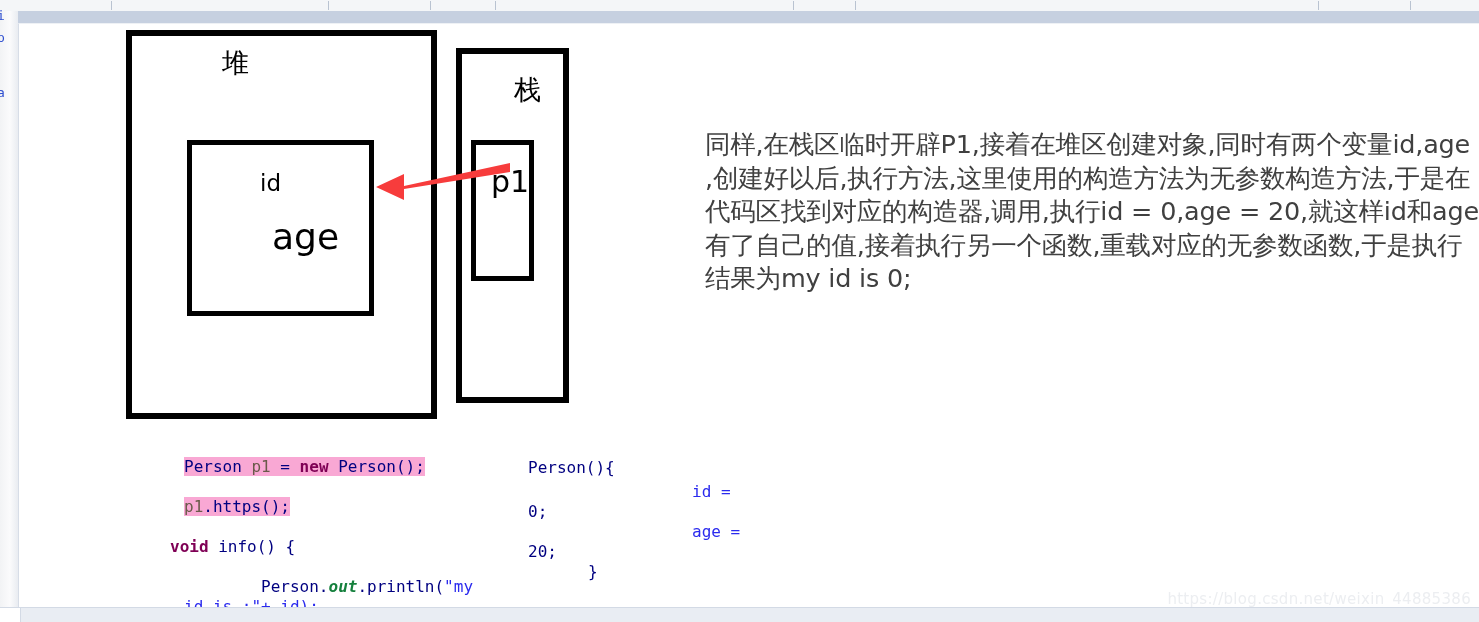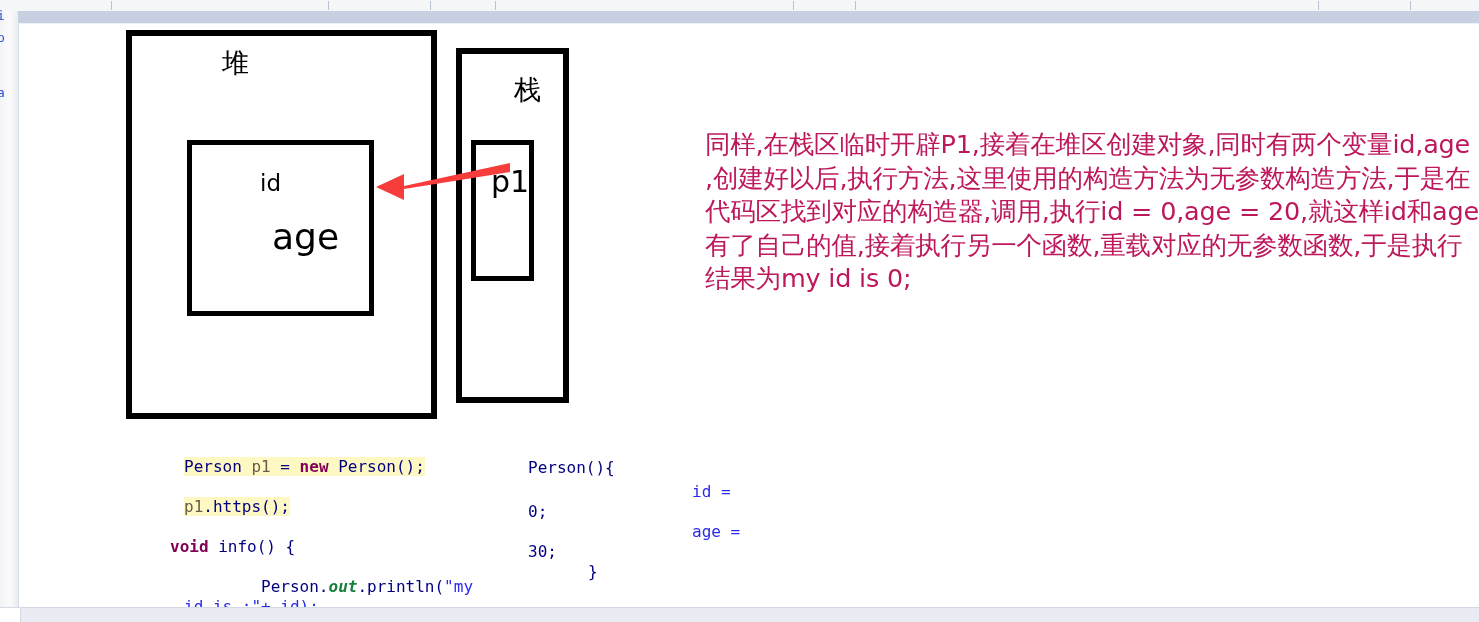--- a/index.html
+++ b/index.html
@@ -102,34 +102,34 @@
   }
 
   
   .note {
     position: absolute;
     left: 705px; top: 128px;
     width: 774px;
     font-family: "DejaVu Sans", "Liberation Sans", sans-serif;
     font-size: 25.5px;
     line-height: 33.5px;
-    color: #be185d;
+    color: #404040;
     letter-spacing: -0.2px;
   }
 
   
   .code {
     position: absolute;
     font-family: "DejaVu Sans Mono", "Liberation Mono", monospace;
     font-size: 16px;
     color: #000080;
     white-space: pre;
     line-height: 20px;
   }
-  .hl { background: #fef9c3; }
+  .hl { background: #f9a8d4; }
   .kw { color: #7f0055; font-weight: bold; }
   .var { color: #6a5a4a; }
   .str { color: #2a2aee; }
   .fld { color: #2a2aee; margin-left: 44px; }
   .stat { color: #15803d; font-weight: bold; font-style: italic; }
 
   .code-l1 { left: 184px; top: 457px; }
   .code-l2 { left: 184px; top: 497px; }
   .code-l3 { left: 170px; top: 537px; }
   .code-l4 { left: 184px; top: 577px; }
@@ -199,20 +199,21 @@
   <div class="code code-l2"><span class="hl"><span class="var">p1</span><span>.https();</span></span></div>
 
   <div class="code code-l3"><span class="kw">void</span><span> info() {</span></div>
 
   <div class="code code-l4"><span>        Person.</span><span class="stat">out</span><span>.println(</span><span class="str">"my</span><br><span class="str">id is :"</span><span class="str">+ id);</span></div>
 
   <div class="code code-c1">Person(){</div>
   <div class="code code-c2 fld">id =</div>
   <div class="code code-c3">0;</div>
   <div class="code code-c4 fld">age =</div>
-  <div class="code code-c5">30;</div>
+  <div class="code code-c5">20;</div>
   <div class="code code-c6">}</div>
 
+  <div class="watermark">https://blog.csdn.net/weixin_44885386</div>
 
   <div class="page-bottom-strip"></div>
   <div class="page-bottom-left"></div>
 
 </div>
 
 </body></html>

